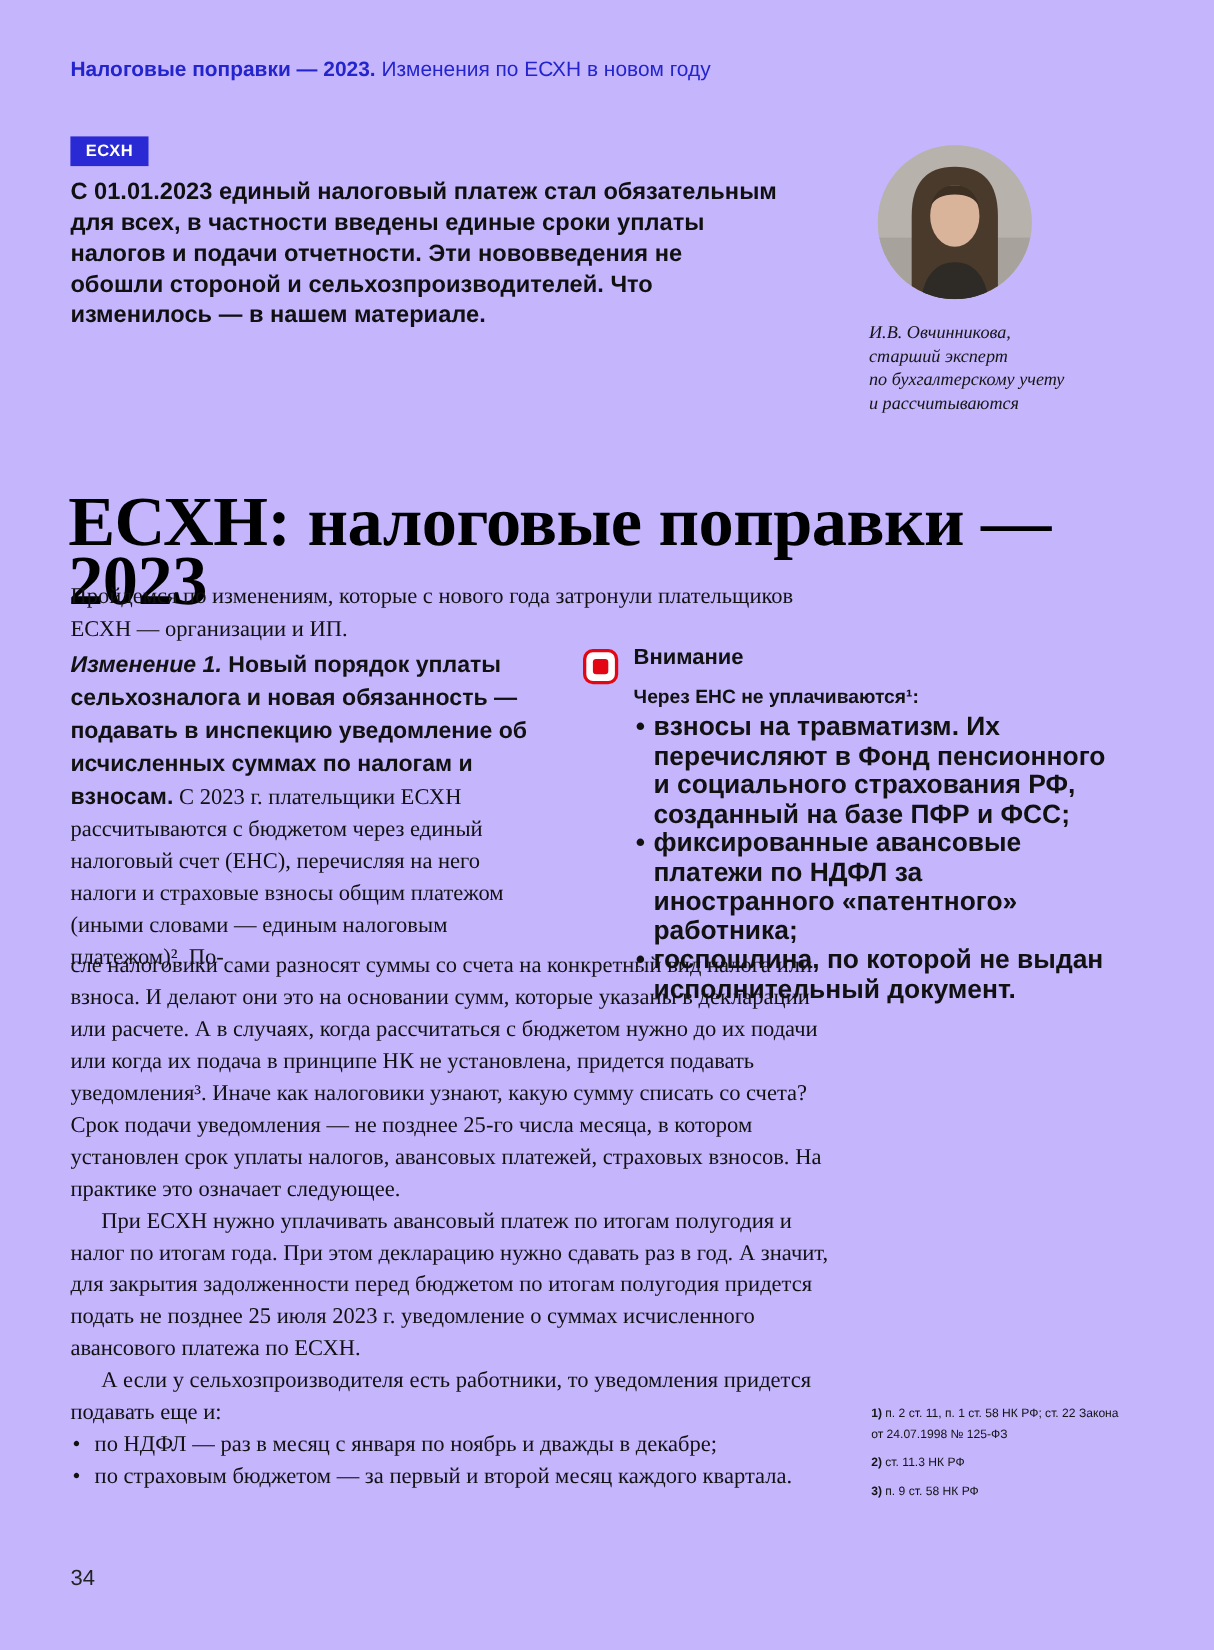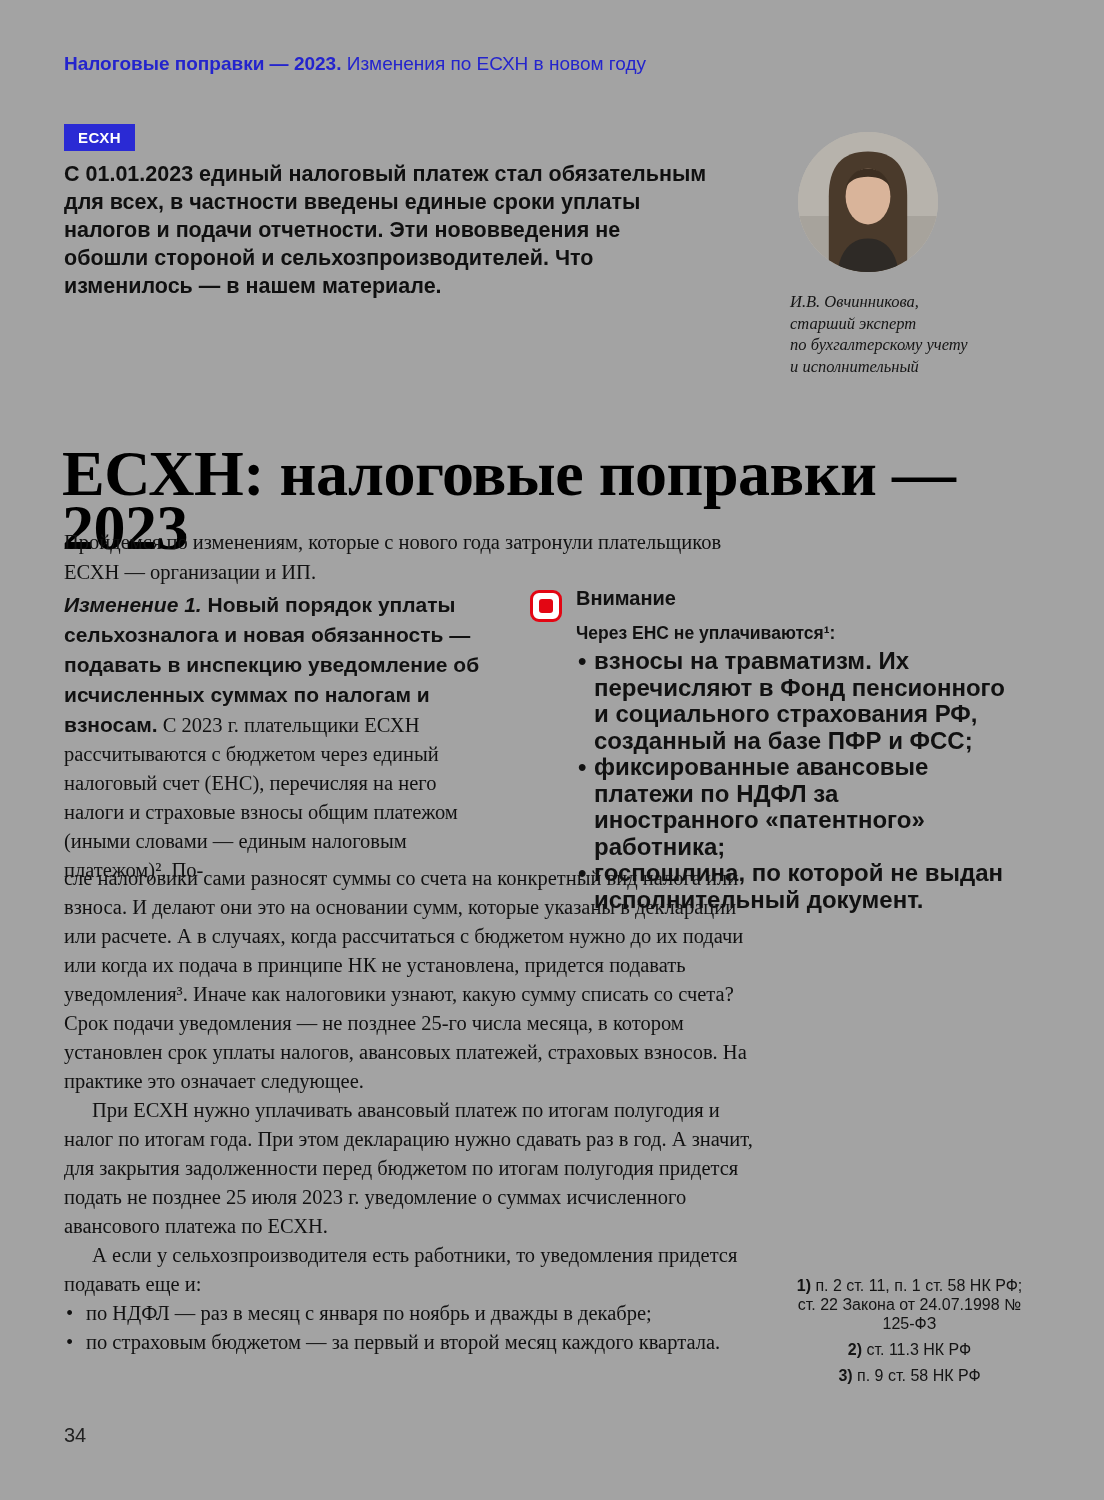--- a/index.html
+++ b/index.html
@@ -1,20 +1,20 @@
 <!DOCTYPE html>
 <html lang="ru"><head>
 <meta charset="utf-8">
 <style>
   html,body{margin:0;padding:0;background:#e8e8e8;}
   .page{
     position:relative;
     width:1104px;height:1500px;
     margin:0 auto;
-    background:#a3a3a3;
+    background:#c4b5fd;
     font-family:"Liberation Serif", serif;
     color:#111;
     overflow:hidden;
   }
   
   .runhead{
     position:absolute;left:64px;top:52px;width:980px;
     font-family:"Liberation Sans", sans-serif;
     font-size:19px;line-height:24px;
     color:#2424cd;
@@ -116,21 +116,21 @@
   .body-list li{
     position:relative;padding-left:22px;line-height:29px;
   }
   .body-list li::before{
     content:"\2022";position:absolute;left:2px;top:0;
   }
   
   .footnotes{
     position:absolute;left:792px;top:1276px;width:235px;
     font-family:"Liberation Sans", sans-serif;
-    font-size:16px;line-height:19px;color:#141414;text-align:center;
+    font-size:11px;line-height:19px;color:#141414;
   }
   .footnote{margin-bottom:7px;}
   .fn-num{font-weight:bold;}
   
   .pagenum{
     position:absolute;left:64px;top:1424px;
     font-family:"Liberation Sans", sans-serif;
     font-size:20px;color:#222;
   }
 </style>
@@ -155,21 +155,21 @@
       <ellipse cx="50" cy="46" rx="16" ry="20" fill="#d9b49a"></ellipse>
       <path d="M34 40 Q38 26 50 26 Q62 26 66 40 Q62 32 50 32 Q38 32 34 40 Z" fill="#3d2f22"></path>
       <path d="M28 100 Q32 76 50 76 Q68 76 72 100 Z" fill="#2e2a26"></path>
     </svg>
   </div>
 
   <div class="caption">
     <div>И.В. Овчинникова,</div>
     <div>старший эксперт</div>
     <div>по бухгалтерскому учету</div>
-    <div>и исполнительный</div>
+    <div>и рассчитываются</div>
   </div>
 
   <h1 class="title">ЕСХН: налоговые поправки — 2023</h1>
 
   <p class="intro">Пройдемся по изменениям, которые с нового года затронули плательщиков ЕСХН — организации и ИП.</p>
 
   <div class="col-left">
     <span class="change-label">Изменение 1.</span><span class="change-head"> Новый порядок уплаты сельхозналога и новая обязанность — подавать в инспекцию уведомление об исчисленных суммах по налогам и взносам.</span><span> С 2023 г. плательщики ЕСХН рассчитываются с бюджетом через единый налоговый счет (ЕНС), перечисляя на него налоги и страховые взносы общим платежом (иными словами — единым налоговым платежом)². По-</span>
   </div>
 

